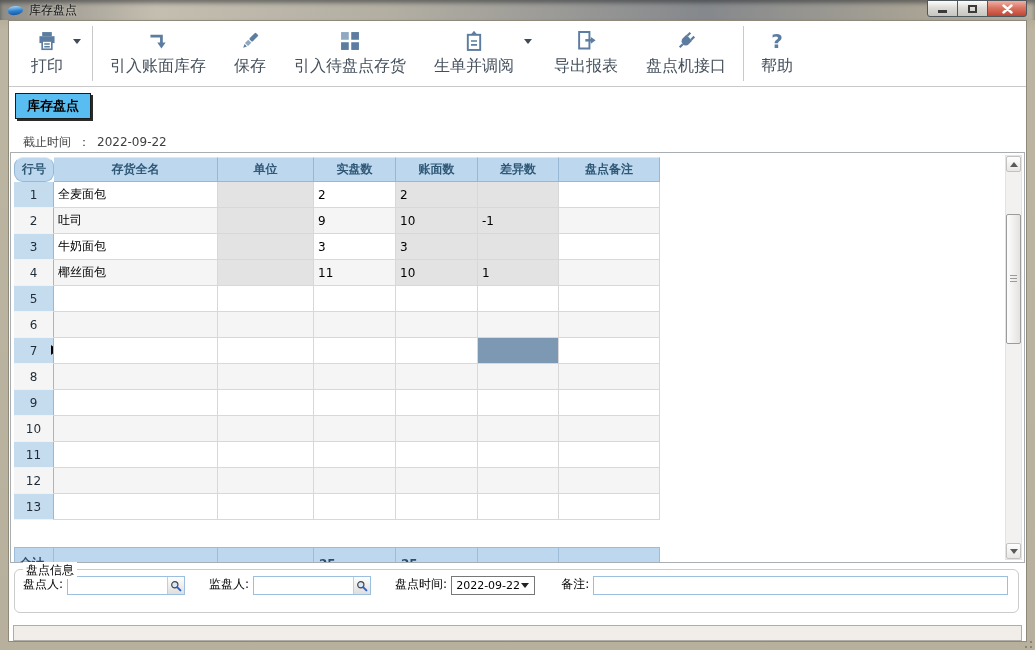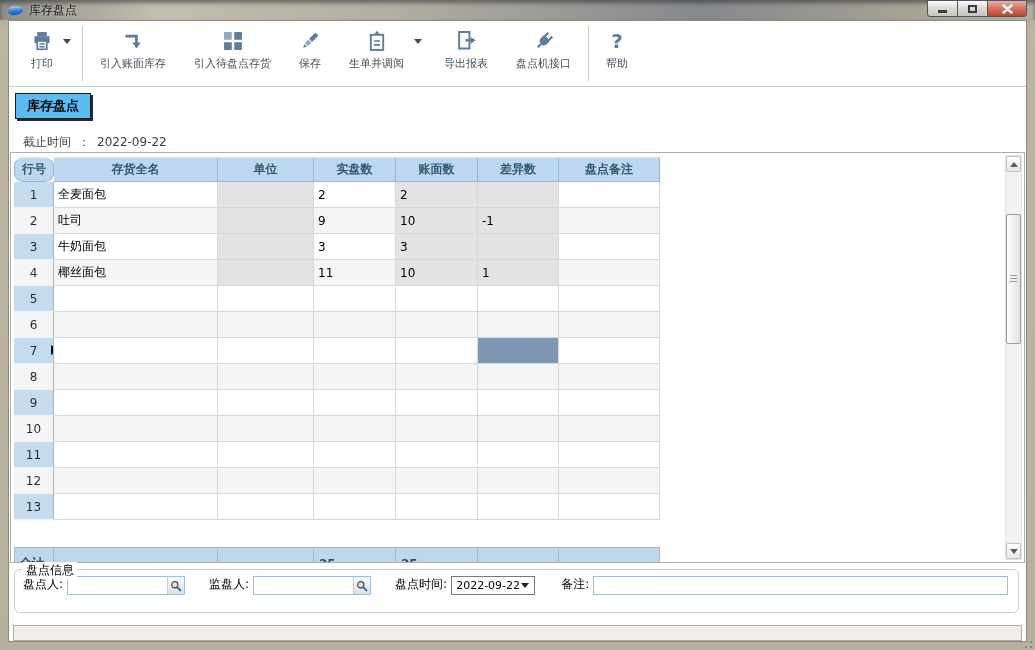--- a/index.html
+++ b/index.html
@@ -32,21 +32,21 @@
     background:#fff; border:1px solid #8e897a; }
 
   
   .toolbar { position:absolute; left:0; right:0; top:0; height:66px;
     display:flex; align-items:stretch; padding-left:8px; background:#fff;
     border-bottom:1px solid #c9c9c9; }
   .tbtn { position:relative; display:flex; flex-direction:column; align-items:center;
     padding:7px 14px 0; cursor:default; }
   .tbtn.with-drop { padding-right:26px; }
   .ticon { height:26px; display:flex; align-items:center; justify-content:center; }
-  .tlabel { font-size:11px; color:#44505c; margin-top:2px; white-space:nowrap; }
+  .tlabel { font-size:16px; color:#44505c; margin-top:2px; white-space:nowrap; }
   .tdrop { position:absolute; right:8px; top:18px; width:0; height:0;
     border-left:4px solid transparent; border-right:4px solid transparent;
     border-top:5px solid #3f4b58; }
   .tsep { width:1px; background:#c9c9c9; margin:5px 3px; }
   .qmark { font-size:20px; font-weight:bold; color:#5c7da0; line-height:20px; }
 
   
   .tab { position:absolute; left:6px; top:72px; height:26px; padding:0 11px;
     background:#58bdf0; border:1px solid #1b1b1b; box-shadow:2px 2px 0 #2a2a2a;
     display:flex; align-items:center; font-size:13px; font-weight:bold; color:#000; }
@@ -171,39 +171,39 @@
             <svg width="22" height="22" viewBox="0 0 16 16">
               <path d="M2.5 4.5h8v5" fill="none" stroke="#5c7da0" stroke-width="2"></path>
               <path d="M7.5 9h6l-3 4.5z" fill="#5c7da0"></path>
             </svg>
           </div>
           <div class="tlabel">引入账面库存</div>
         </div>
         <div class="tbtn">
           <div class="ticon">
             <svg width="22" height="22" viewBox="0 0 16 16">
-              <rect x="1.5" y="1.5" width="5.6" height="5.6" fill="#8fa9c2"></rect>
-              <rect x="8.9" y="1.5" width="5.6" height="5.6" fill="#5c7da0"></rect>
-              <rect x="1.5" y="8.9" width="5.6" height="5.6" fill="#5c7da0"></rect>
-              <rect x="8.9" y="8.9" width="5.6" height="5.6" fill="#5c7da0"></rect>
-            </svg>
-          </div>
-          <div class="tlabel">引入待盘点存货</div>
-        </div>
-        <div class="tbtn">
-          <div class="ticon">
-            <svg width="22" height="22" viewBox="0 0 16 16">
               <g transform="rotate(45 8 8)">
                 <rect x="6.4" y="0.8" width="3.2" height="6.6" rx="0.8" fill="#5c7da0"></rect>
                 <rect x="6.4" y="8.2" width="3.2" height="3.4" fill="#8fa9c2"></rect>
                 <path d="M6.8 12.4h2.4l-1.2 2.6z" fill="#5c7da0"></path>
               </g>
             </svg>
           </div>
           <div class="tlabel">保存</div>
+        </div>
+        <div class="tbtn">
+          <div class="ticon">
+            <svg width="22" height="22" viewBox="0 0 16 16">
+              <rect x="1.5" y="1.5" width="5.6" height="5.6" fill="#8fa9c2"></rect>
+              <rect x="8.9" y="1.5" width="5.6" height="5.6" fill="#5c7da0"></rect>
+              <rect x="1.5" y="8.9" width="5.6" height="5.6" fill="#5c7da0"></rect>
+              <rect x="8.9" y="8.9" width="5.6" height="5.6" fill="#5c7da0"></rect>
+            </svg>
+          </div>
+          <div class="tlabel">引入待盘点存货</div>
         </div>
         <div class="tbtn with-drop">
           <div class="ticon">
             <svg width="22" height="22" viewBox="0 0 16 16">
               <rect x="3.5" y="3.5" width="9" height="11" fill="none" stroke="#5c7da0" stroke-width="1.4"></rect>
               <path d="M8 0.5l2.2 2.8H5.8z" fill="#5c7da0"></path>
               <path d="M5.8 8h4.4M5.8 10.8h4.4" stroke="#5c7da0" stroke-width="1.2"></path>
             </svg>
           </div>
           <div class="tlabel">生单并调阅</div>

